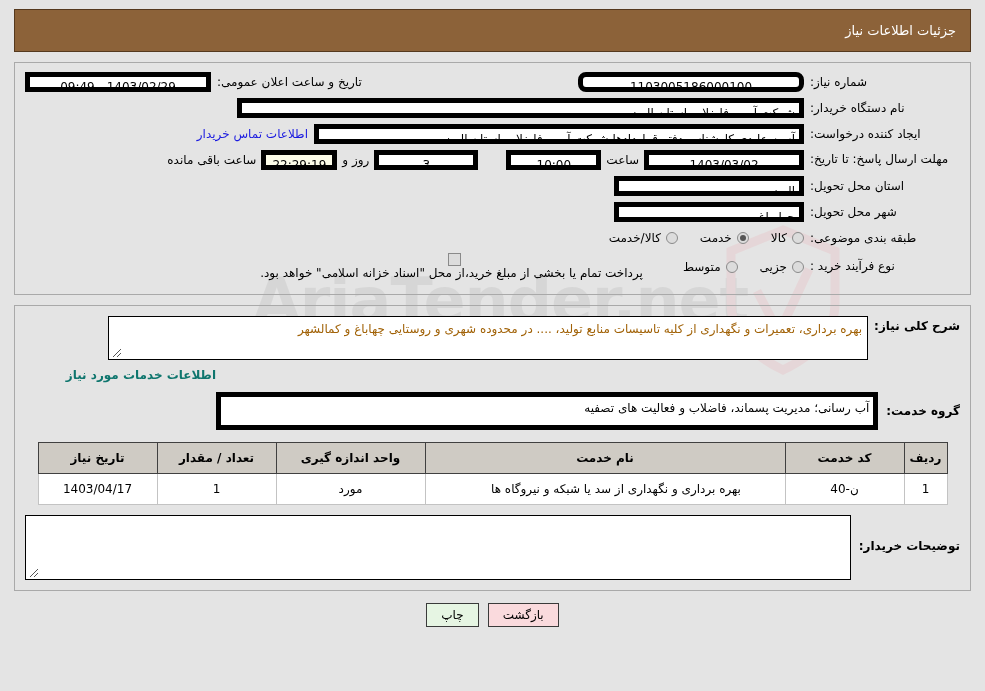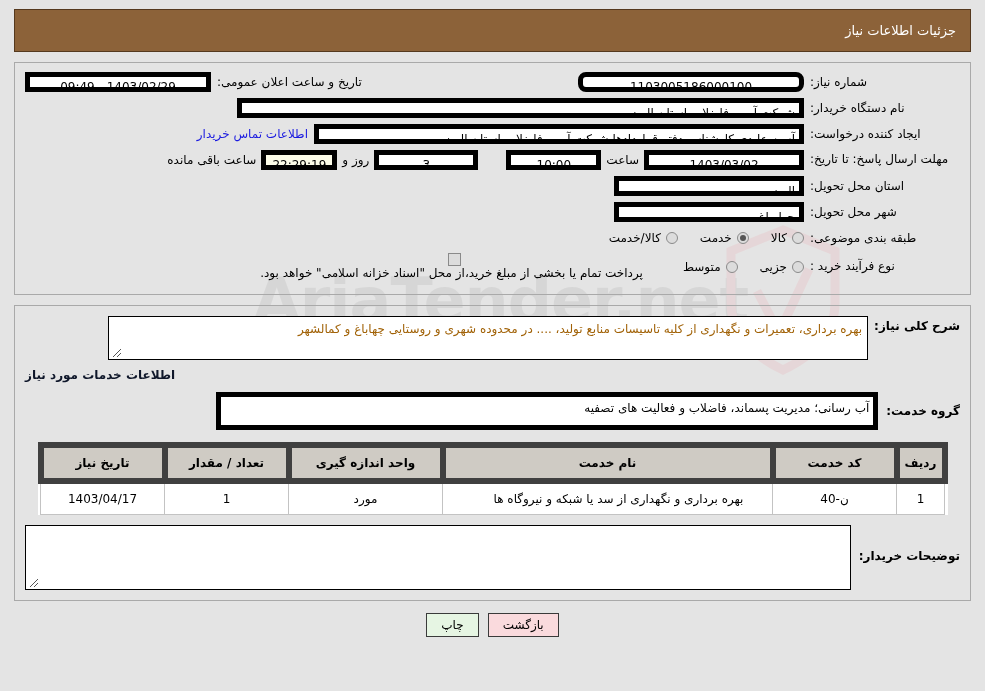--- a/index.html
+++ b/index.html
@@ -199,23 +199,23 @@
     width: 10px; height: 10px;
     color: #555;
     font-size: 10px;
     line-height: 10px;
   }
   .resize-grip svg { display: block; }
 
   .section-title {
     font-size: 12px;
     font-weight: bold;
-    color: #0f172a;
+    color: #0f766e;
     margin: 8px 0 10px 0;
-    text-align: left;
+    text-align: right;
     padding-right: 744px;
   }
 
   .svcgrp-row {
     display: flex;
     align-items: center;
     margin-bottom: 12px;
   }
   .svcgrp-lbl {
     font-size: 12px;
@@ -228,21 +228,21 @@
   
   table.items {
     border-collapse: collapse;
     width: 910px;
     margin: 0 auto 10px auto;
     font-size: 12px;
     background: #fff;
   }
   table.items th {
     background: #cfcbc4;
-    border: 6px solid #404040;
+    border: 1px solid #404040;
     font-weight: bold;
     color: #000;
     height: 26px;
     padding: 2px 4px;
     text-align: center;
   }
   table.items td {
     background: #fff;
     border: 1px solid #c3c3c3;
     height: 26px;

